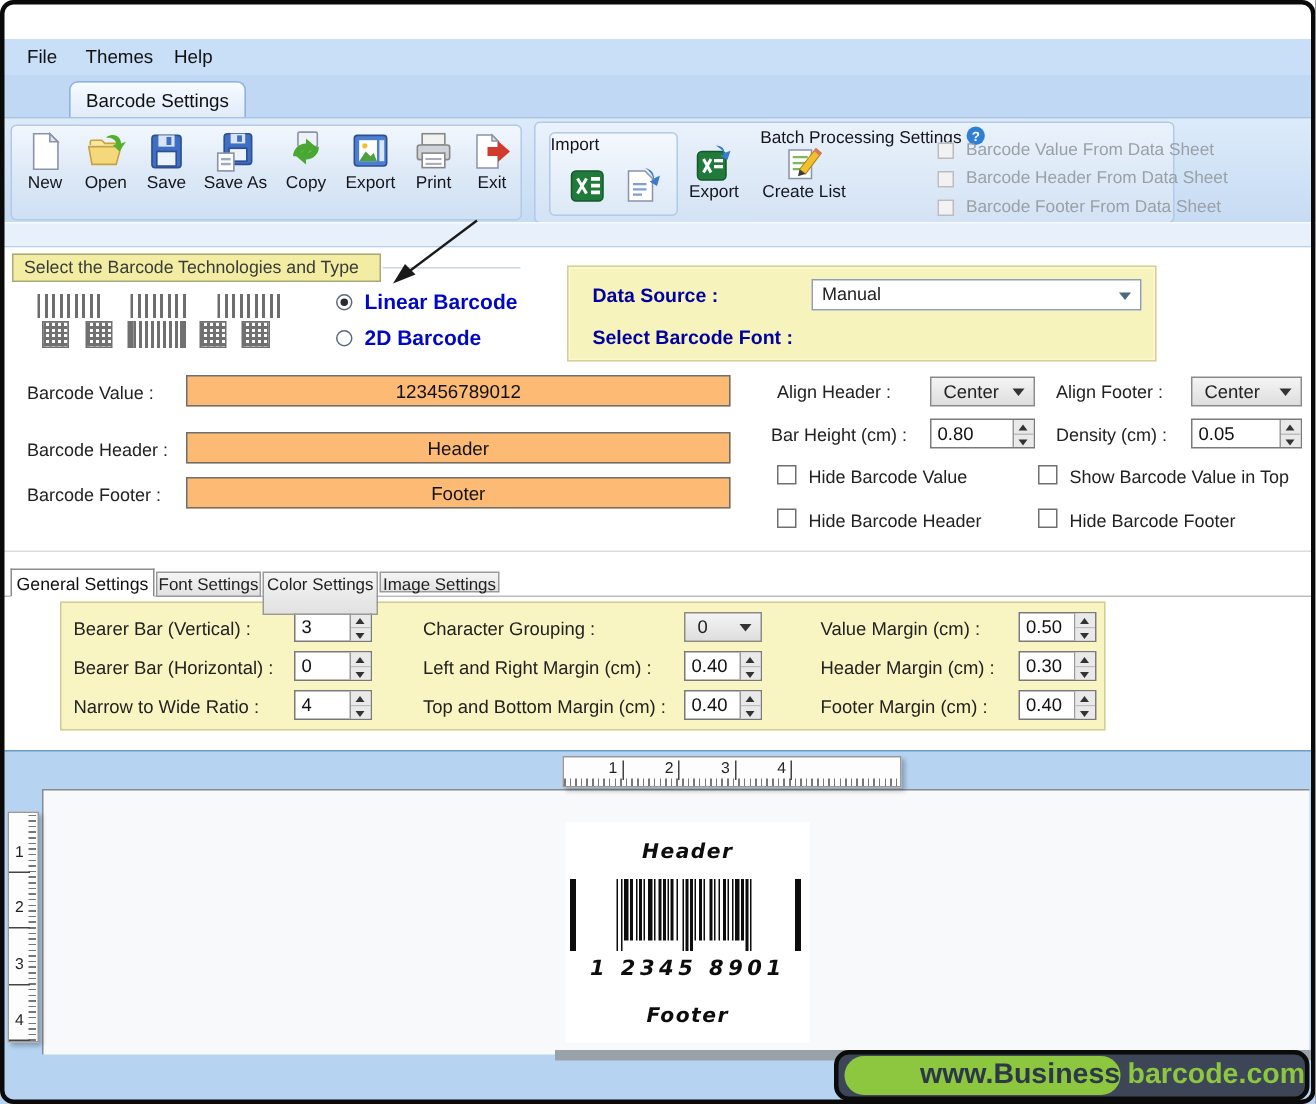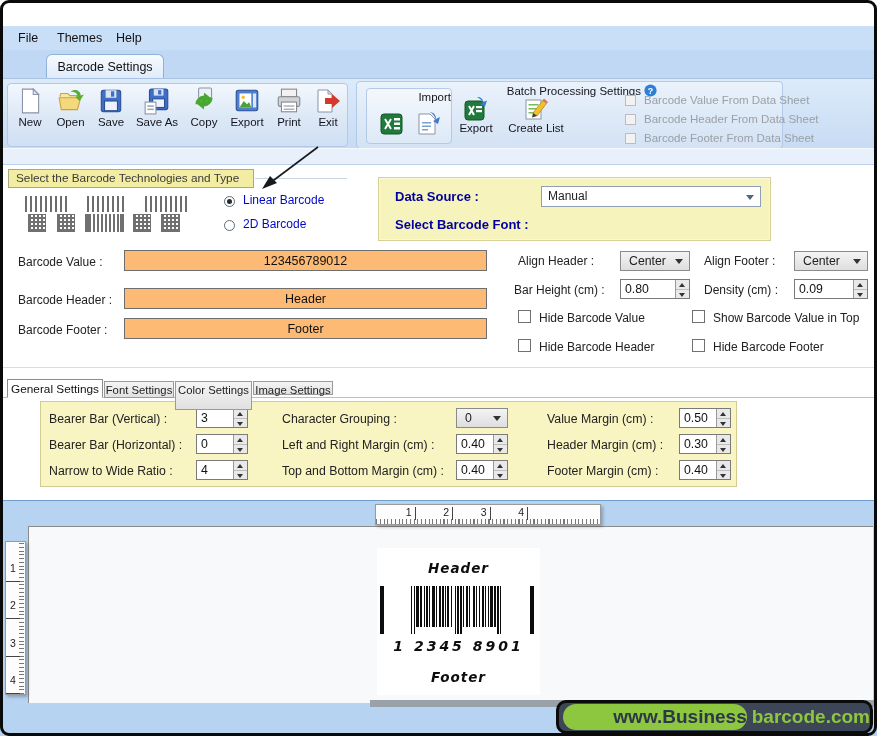--- a/index.html
+++ b/index.html
@@ -32,42 +32,42 @@
   .ribbon-strip{left:0;top:148px;width:877px;height:17px;background:#e7f0fb;border-top:1px solid #f6fafe;border-bottom:1px solid #b9cfe9;}
   .tool-group{left:7px;top:4px;width:341px;height:64px;border:1px solid #b2c9e7;border-radius:4px;
      background:linear-gradient(#f2f7fd,#dce8f6 55%,#cfe0f3);display:flex;align-items:flex-start;padding:3px 0 0 2px;}
   .tool-btn{height:58px;display:flex;flex-direction:column;align-items:center;justify-content:flex-start;}
   .tool-btn .ticon{width:28px;height:28px;display:block;}
   .tool-btn .tlabel{font-size:11.5px;color:#15151d;margin-top:1px;white-space:nowrap;}
   .batch-box{left:356px;top:2px;width:427px;height:68px;border:1px solid #b2c9e7;border-radius:4px;
      background:linear-gradient(#eaf2fb,#d3e2f4);}
   .import-box{left:9px;top:6px;width:86px;height:56px;border:1px solid #b2c9e7;border-radius:4px;
      background:linear-gradient(#f4f8fd,#dde9f7);}
-  .import-title{left:0;top:2px;width:84px;text-align:right;font-size:11.5px;color:#15151d;}
+  .import-title{left:0;top:2px;width:84px;text-align:left;font-size:11.5px;color:#15151d;}
   .batch-title{left:110px;top:2px;width:230px;text-align:center;font-size:11.5px;color:#15151d;}
   .mini-btn{display:flex;flex-direction:column;align-items:center;}
   .mini-btn .tlabel{font-size:11.5px;color:#15151d;margin-top:0px;}
   .bp-check{width:11px;height:11px;border:1px solid #bcbcbc;background:#f2f2f2;display:inline-block;}
   .bp-row{position:absolute;left:268px;display:flex;align-items:center;gap:8px;}
   .bp-label{font-size:11.5px;color:#9aa0a6;white-space:nowrap;}
 
   
   .main-area{left:0;top:165px;width:877px;height:335px;background:#fff;}
   .tooltip{left:8px;top:4px;width:246px;height:19px;background:#f2eda2;border:1px solid #a8a878;
      font-size:11.8px;color:#3a3a3a;line-height:17px;padding-left:7px;white-space:nowrap;}
   .group-line{left:255px;top:13px;width:92px;height:1px;background:#c9d6e6;}
   .bar1d{top:31px;height:16px;background:repeating-linear-gradient(90deg,#6d6d6d 0 2px,transparent 2px 5px);}
   .bar2d{top:49px;height:18px;border:1px solid #707070;
      background-image:repeating-linear-gradient(0deg,#707070 0 2px,transparent 2px 4px),
                       repeating-linear-gradient(90deg,#707070 0 2px,transparent 2px 4px);}
   .pdf417{top:49px;height:18px;border-left:4px solid #707070;border-right:4px solid #707070;
      background:repeating-linear-gradient(90deg,#707070 0 2px,transparent 2px 4px);}
   .radio{width:11px;height:11px;border:1px solid #5a6a7a;border-radius:50%;background:#fff;}
   .radio.sel:before{content:"";position:absolute;left:2px;top:2px;width:5px;height:5px;border-radius:50%;background:#2a2a2a;}
-  .radio-label{font-size:12px;font-weight:normal;color:#0008c8;white-space:nowrap;}
+  .radio-label{font-size:14px;font-weight:bold;color:#0008c8;white-space:nowrap;}
 
   .source-panel{left:378px;top:12px;width:393px;height:64px;background:#f7f3bd;border:1px solid #d6cf96;
      box-shadow:inset 0 0 0 1px #fbf8d6;}
   .src-label{font-size:13px;font-weight:bold;color:#0000a0;white-space:nowrap;}
   .combo-white{background:#fff;border:1px solid #8fa0b4;font-size:12px;color:#222;line-height:19px;padding-left:6px;}
   .combo-gray{background:linear-gradient(#f4f4f4,#dedede);border:1px solid #8a8a8a;font-size:12.3px;color:#222;line-height:18px;padding-left:8px;}
   .chev{position:absolute;right:6px;top:8px;width:0;height:0;border-left:4px solid transparent;border-right:4px solid transparent;border-top:5px solid #4a6a80;}
 
   
   .flabel{font-size:12px;color:#222;white-space:nowrap;}
@@ -322,21 +322,21 @@
           <div>
             <span class="tri-up"></span>
           </div>
           <div>
             <span class="tri-dn"></span>
           </div>
         </div>
     </div>
     <div class="abs flabel" style="left:704px;top:118px">Density (cm) :</div>
     <div class="spin" style="left:794px;top:114px;width:74px;height:20px">
-      <div class="val">0.09</div>
+      <div class="val">0.05</div>
       <div class="btns">
           <div>
             <span class="tri-up"></span>
           </div>
           <div>
             <span class="tri-dn"></span>
           </div>
         </div>
     </div>
 

